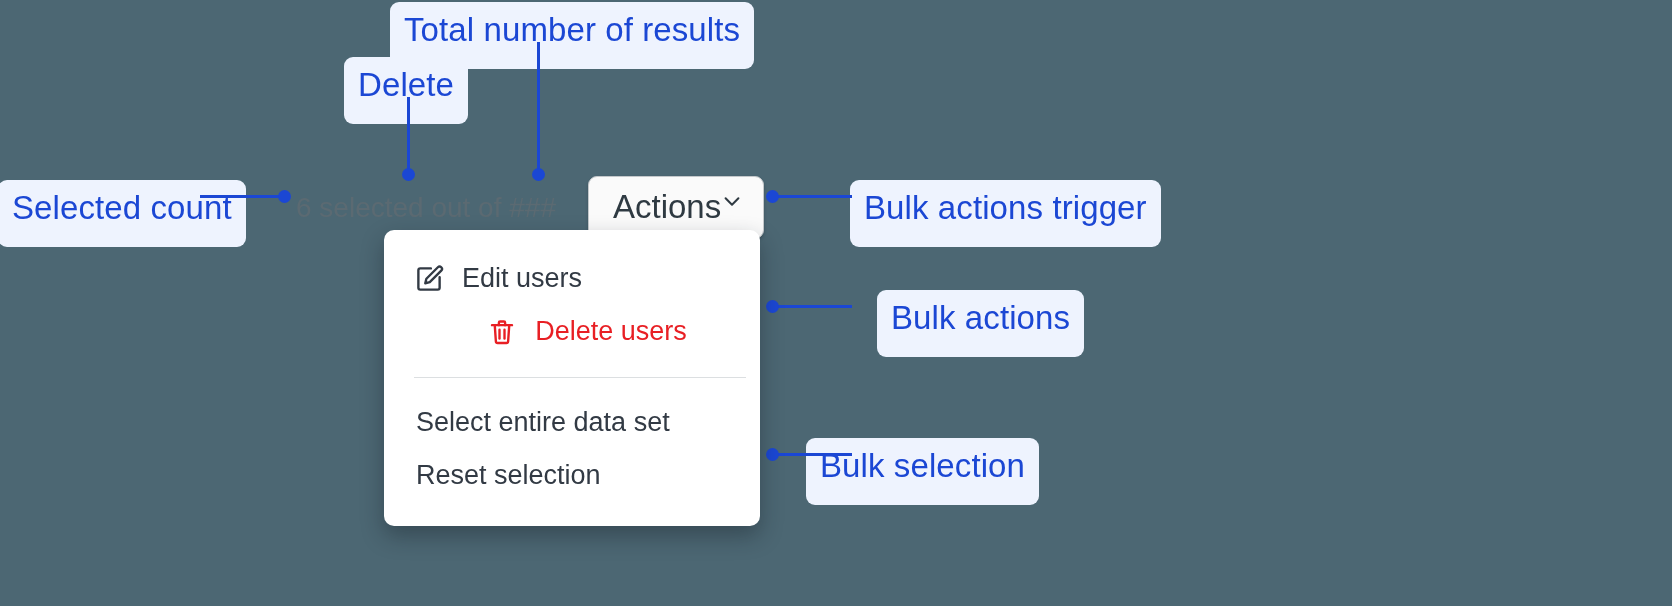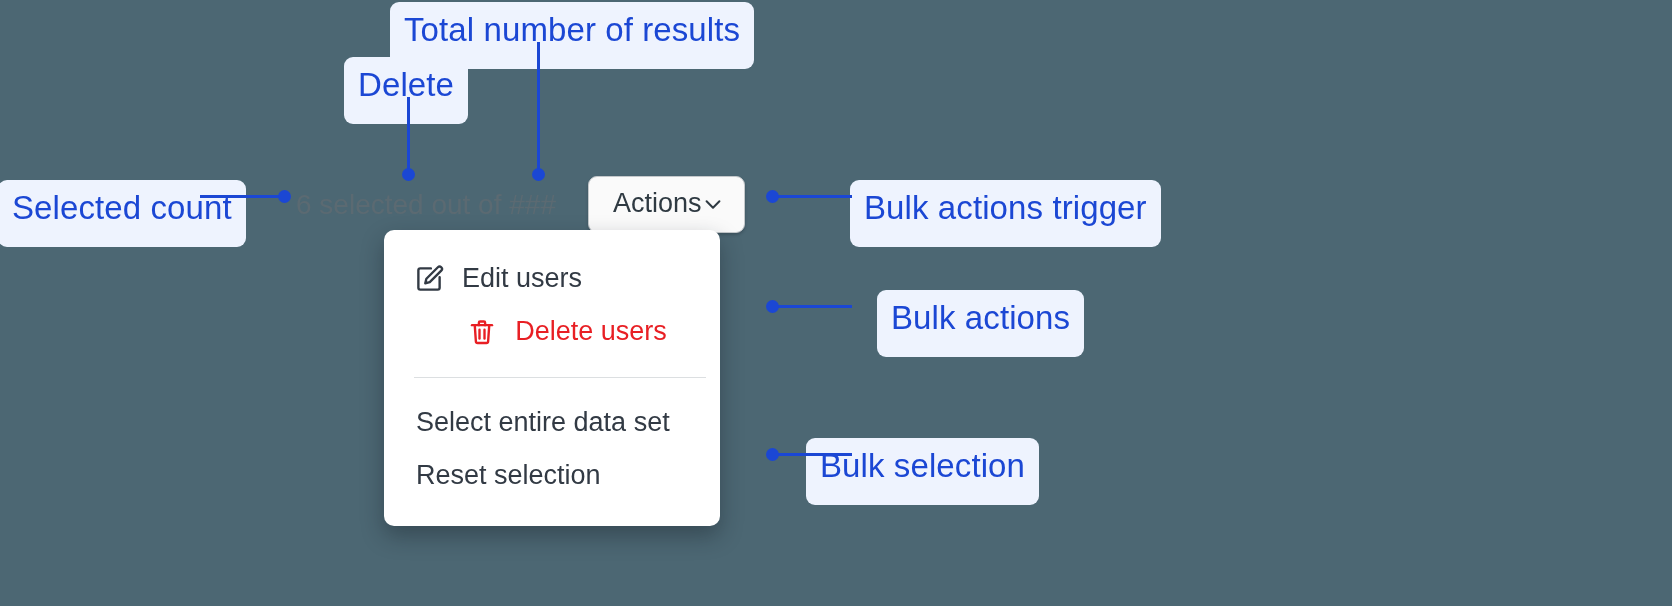--- a/index.html
+++ b/index.html
@@ -61,45 +61,45 @@
   .selection-message {
     font-size: 28px;
     color: #5b6a72;
     line-height: 1;
     white-space: nowrap;
   }
 
   
   .actions-button {
     display: inline-flex;
-    align-items: center;
+    align-items: flex-start;
     background: #fafafa;
     border: 1px solid #c4c8cb;
     border-radius: 9px;
     padding: 13px 20px 15px 24px;
     box-shadow: 0 2px 3px rgba(30, 40, 50, 0.30);
     cursor: pointer;
-    font-size: 27px;
+    font-size: 33px;
     color: #2f3a42;
     line-height: 1;
   }
   .actions-button .chevron {
     display: inline-flex;
     align-items: center;
     justify-content: center;
     width: 22px;
     height: 22px;
   }
 
   
   .dropdown-panel {
     position: absolute;
     left: 384px;
     top: 230px;
-    width: 336px;
+    width: 376px;
     background: #ffffff;
     border-radius: 10px;
     box-shadow: 0 10px 22px rgba(20, 30, 38, 0.38);
     padding: 22px 0 24px 0;
     box-sizing: border-box;
   }
   .menu-item {
     display: flex;
     align-items: center;
     gap: 18px;

